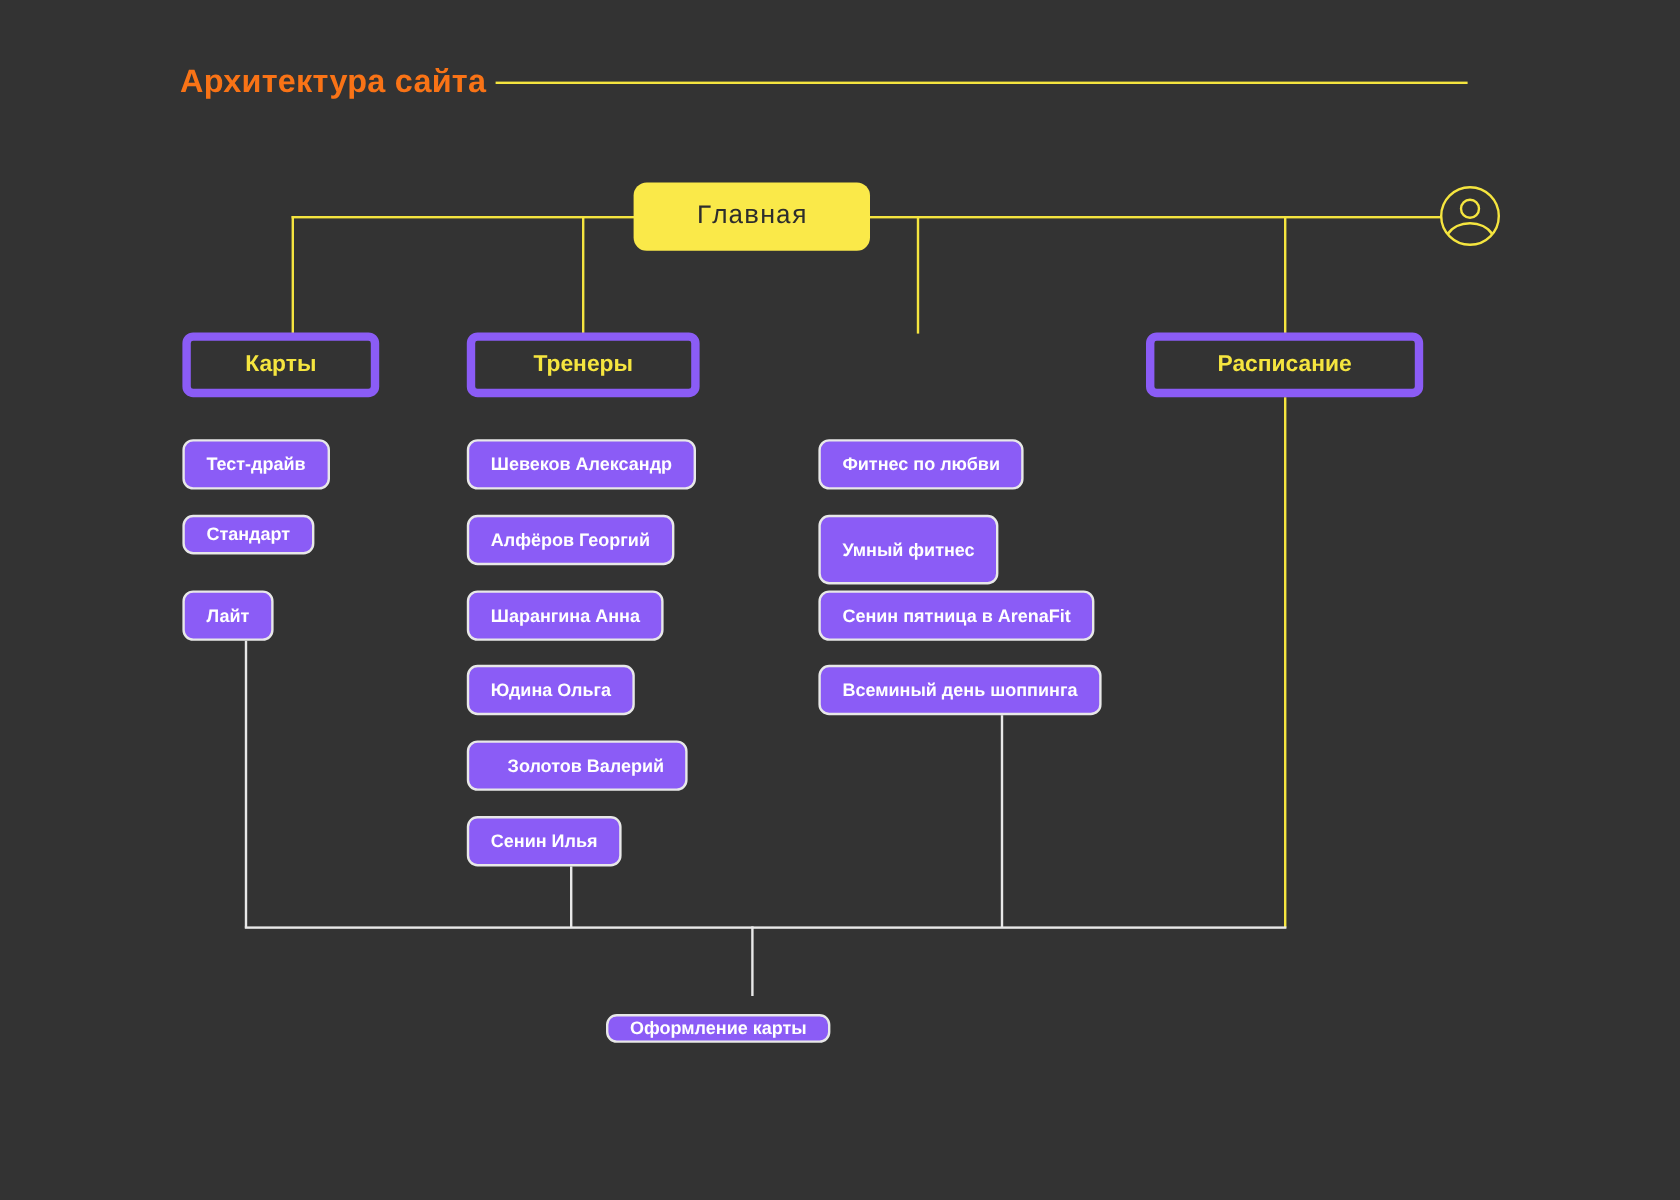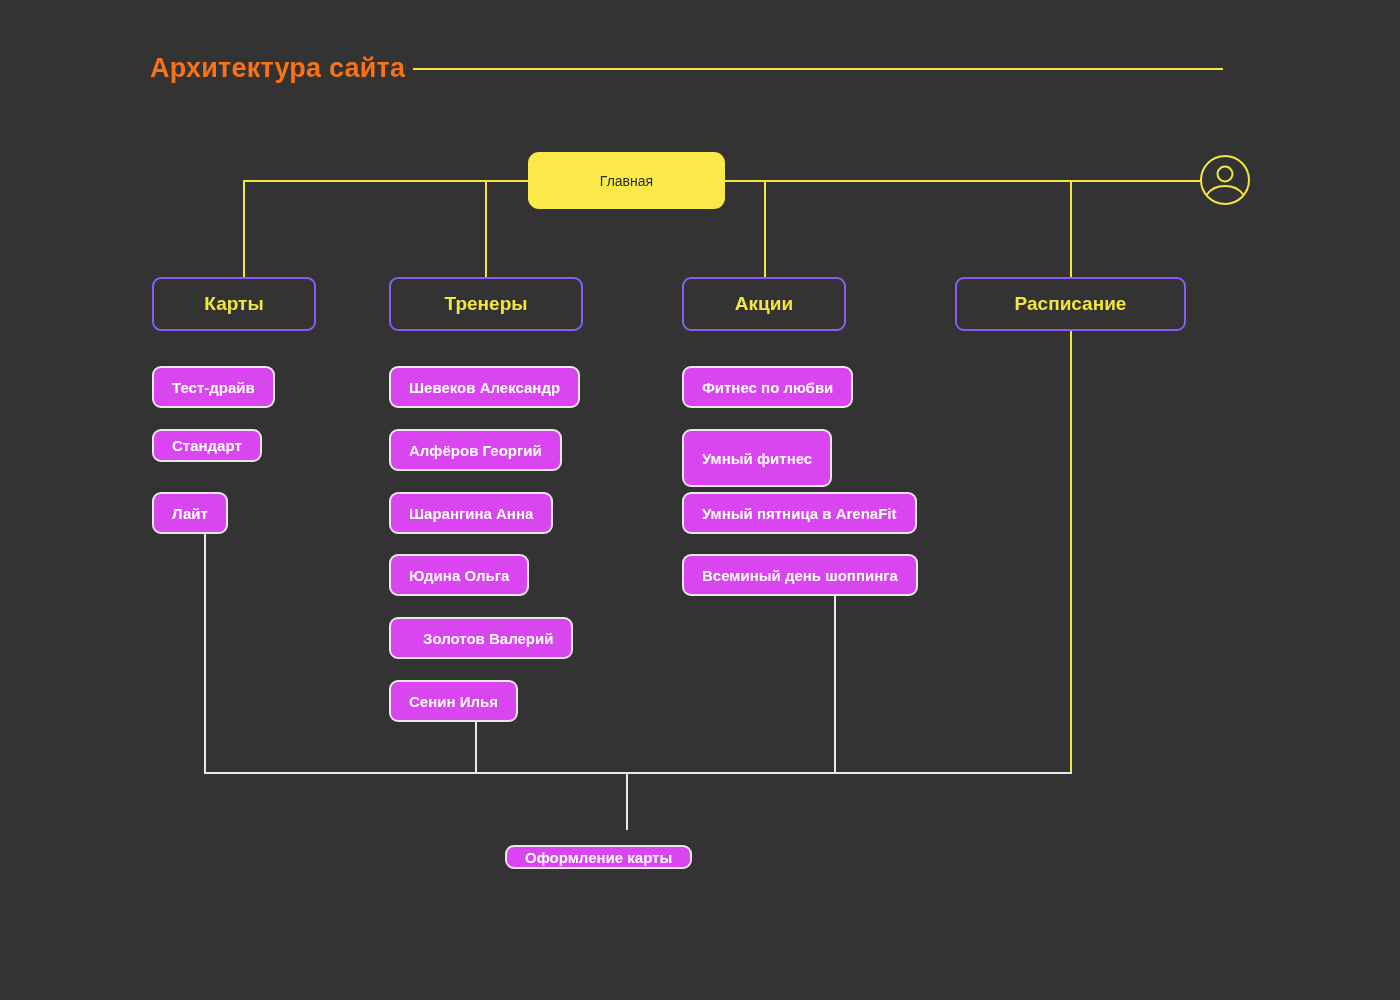--- a/index.html
+++ b/index.html
@@ -56,33 +56,34 @@
     display: flex;
     align-items: center;
     justify-content: center;
     border-radius: 9px;
     white-space: nowrap;
     text-align: center;
   }
   .node-root {
     background: #FAE949;
     color: #2D2D2D;
-    font-size: 14px;
+    font-size: 22px;
     border: none;
     border-radius: 11px;
+    font-family: Liberation Mono, monospace;
   }
   .node-section {
     background: #333333;
     color: #F5E53F;
-    border: 2px solid #8b5cf6;
+    border: 7px solid #8b5cf6;
     font-size: 19px;
     font-weight: bold;
   }
   .node-leaf {
-    background: #d946ef;
+    background: #8b5cf6;
     color: #FFFFFF;
     border: 2px solid #E8E8E8;
     font-size: 15px;
     font-weight: bold;
     padding: 0 18px;
   }
   
   #avatar-icon {
     position: absolute;
     left: 1199px;
@@ -120,23 +121,20 @@
     <circle cx="26" cy="20" r="7.5" fill="none" stroke="#F5E53F" stroke-width="2"></circle>
     <path d="M7.5 41 A21 17 0 0 1 44.5 41" fill="none" stroke="#F5E53F" stroke-width="2"></path>
   </svg>
 
   <div class="node node-section" style="left:152px; top:277px; width:164px; height:54px;">
     <span>Карты</span>
   </div>
   <div class="node node-section" style="left:389px; top:277px; width:194px; height:54px;">
     <span>Тренеры</span>
   </div>
-  <div class="node node-section" style="left:682px; top:277px; width:164px; height:54px;">
-    <span>Акции</span>
-  </div>
   <div class="node node-section" style="left:955px; top:277px; width:231px; height:54px;">
     <span>Расписание</span>
   </div>
 
   <div class="node node-leaf" style="left:152px; top:366px; height:42px;">
     <span>Тест-драйв</span>
   </div>
   <div class="node node-leaf" style="left:152px; top:429px; height:33px;text-align:right;">
     <span>Стандарт</span>
   </div>
@@ -163,21 +161,21 @@
     <span>Сенин Илья</span>
   </div>
 
   <div class="node node-leaf" style="left:682px; top:366px; height:42px;">
     <span>Фитнес по любви</span>
   </div>
   <div class="node node-leaf" style="left:682px; top:429px; height:58px;">
     <span>Умный фитнес</span>
   </div>
   <div class="node node-leaf" style="left:682px; top:492px; height:42px;">
-    <span>Умный пятница в ArenaFit</span>
+    <span>Сенин пятница в ArenaFit</span>
   </div>
   <div class="node node-leaf" style="left:682px; top:554px; height:42px;">
     <span>Всеминый день шоппинга</span>
   </div>
 
   <div class="line-v white" style="left:204px; top:534px; height:239px;"></div>
 
   <div class="line-v white" style="left:475px; top:722px; height:51px;"></div>
 
   <div class="line-v white" style="left:834px; top:596px; height:177px;"></div>

